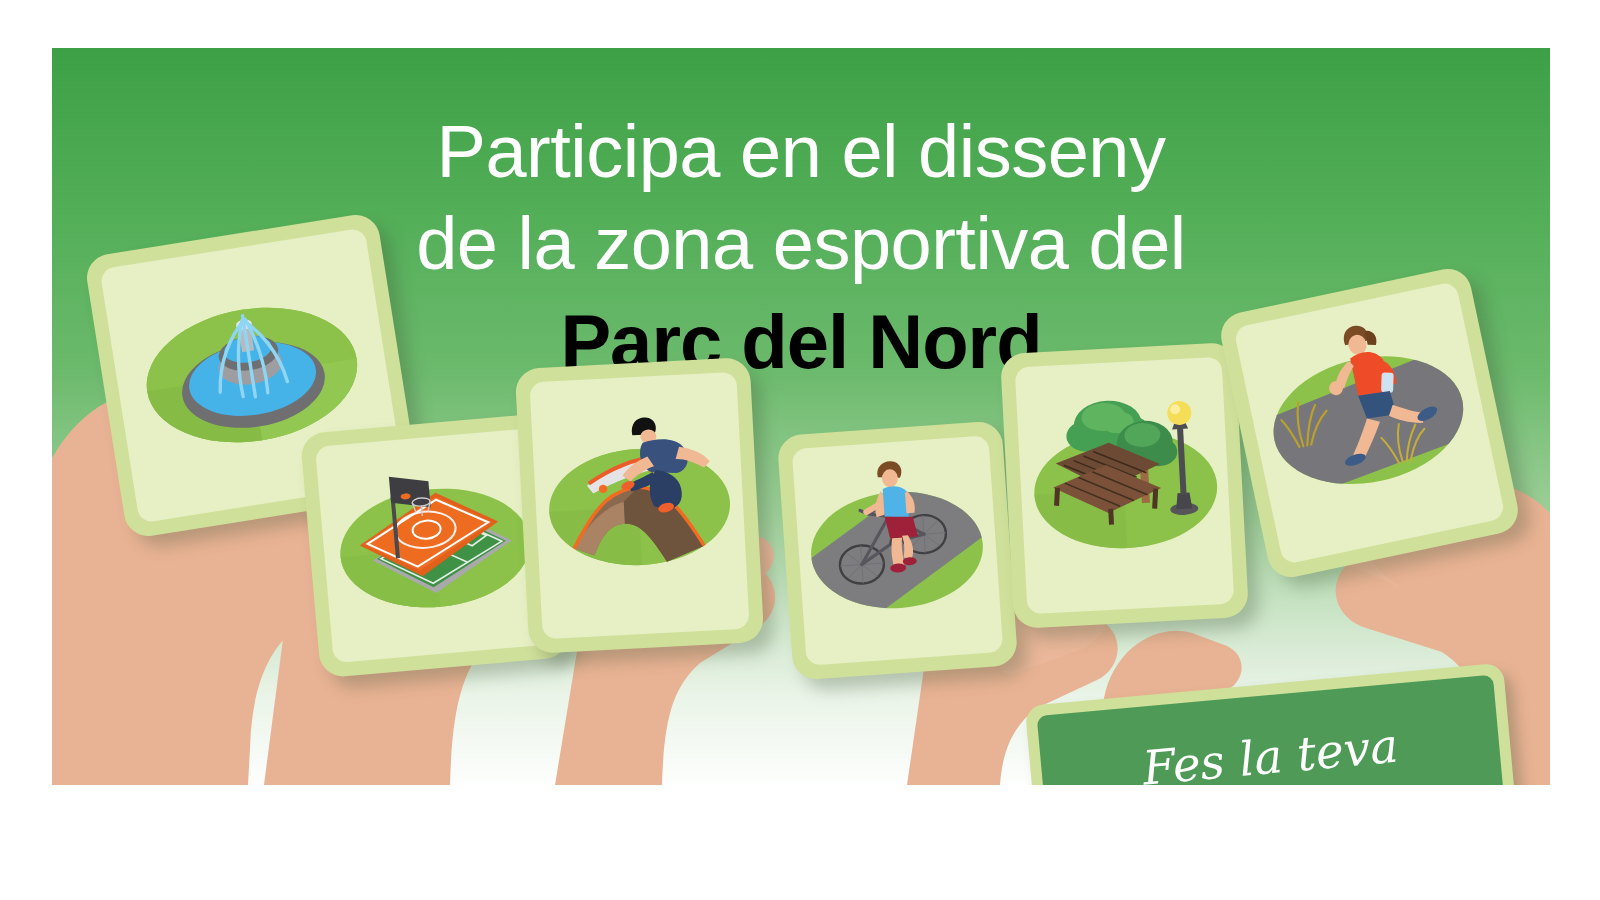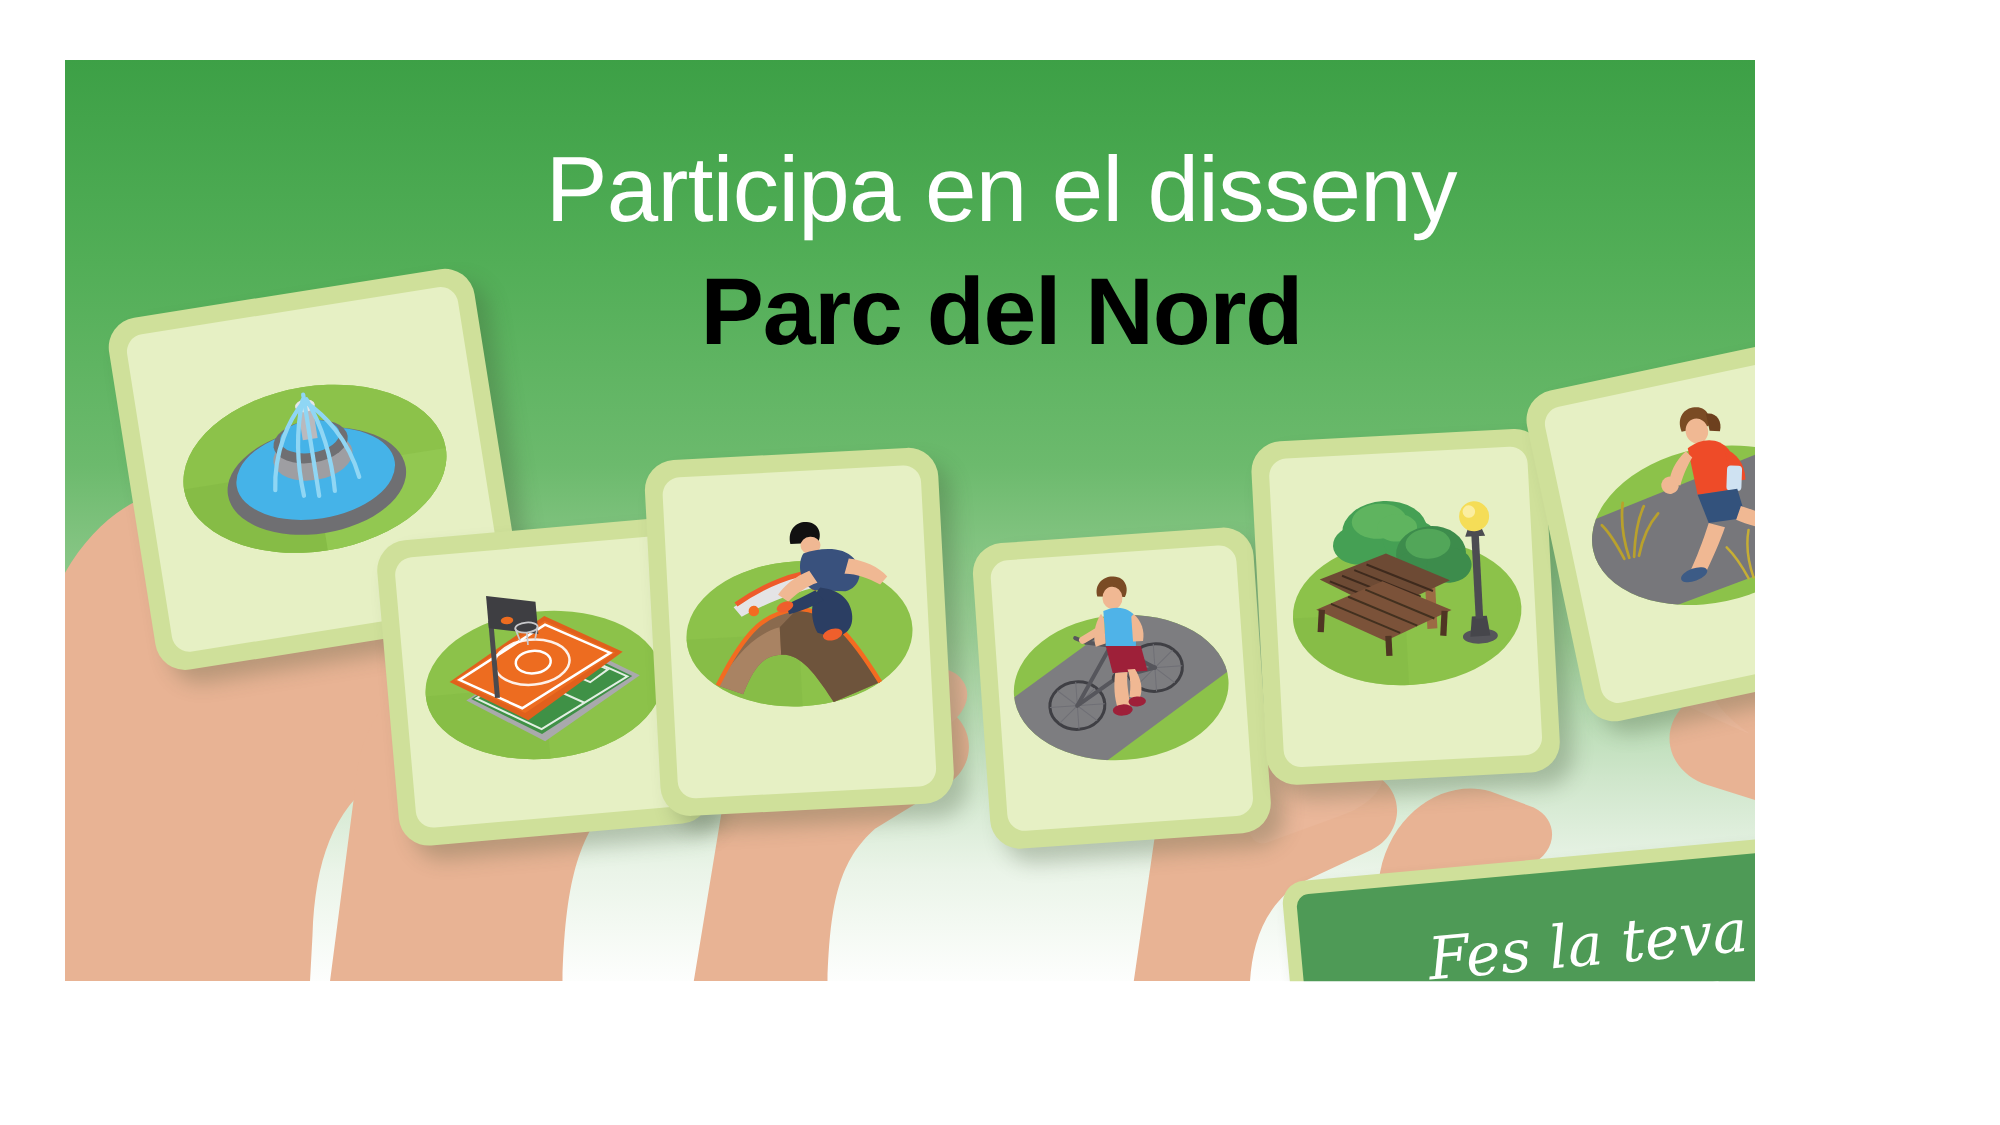--- a/index.html
+++ b/index.html
@@ -1,17 +1,17 @@
 <!DOCTYPE html>
 <html><head>
 <meta charset="utf-8">
 <style>
   html,body{margin:0;padding:0;background:#ffffff;}
   body{width:1600px;height:900px;overflow:hidden;font-family:"Liberation Sans",sans-serif;}
-  #stage{position:relative;width:1404px;height:900px;background:#fff;overflow:hidden;}
+  #stage{position:relative;width:1600px;height:900px;background:#fff;overflow:hidden;}
 
   
   #banner{
     position:absolute;left:52px;top:48px;width:1498px;height:737px;
     background:linear-gradient(180deg,#3da046 0%,#52ae57 22%,#6cba6d 44%,#9dcf98 63%,#cfe6cb 78%,#eaf4e8 88%,#fdfefd 100%);
     overflow:hidden;
   }
 
   
   #title{
@@ -52,20 +52,21 @@
 </style>
 </head>
 <body>
 
 <div id="stage">
 
   <div id="banner">
 
     <div id="title">
       <span class="t-line">Participa en el disseny</span>
+      <span class="t-line">de la zona esportiva del</span>
       <span class="t-line bold">Parc del Nord</span>
     </div>
 
     <svg width="1498" height="737" viewBox="0 0 1498 737" style="position:absolute;left:0;top:0;">
 
       <path d="M -55 737 L -10 430 C 30 340 105 325 150 360 L 330 460 C 360 482 352 520 322 536 L 250 575 C 215 600 200 640 198 700 L 196 737 Z" fill="#e8b394"></path>
       <path d="M 318 455 C 360 425 420 400 452 392 C 480 386 492 408 470 424 L 372 490 C 345 508 318 492 318 455 Z" fill="#eab79a"></path>
 
       <path d="M 212 737 L 235 560 C 250 500 300 468 345 470 L 480 470 C 520 480 528 520 500 545 L 440 590 C 410 620 400 660 398 737 Z" fill="#e8b394"></path>
       <path d="M 452 487 C 490 462 540 452 562 460 C 586 470 580 492 556 504 L 470 540 C 448 548 438 510 452 487 Z" fill="#eab79a"></path>

